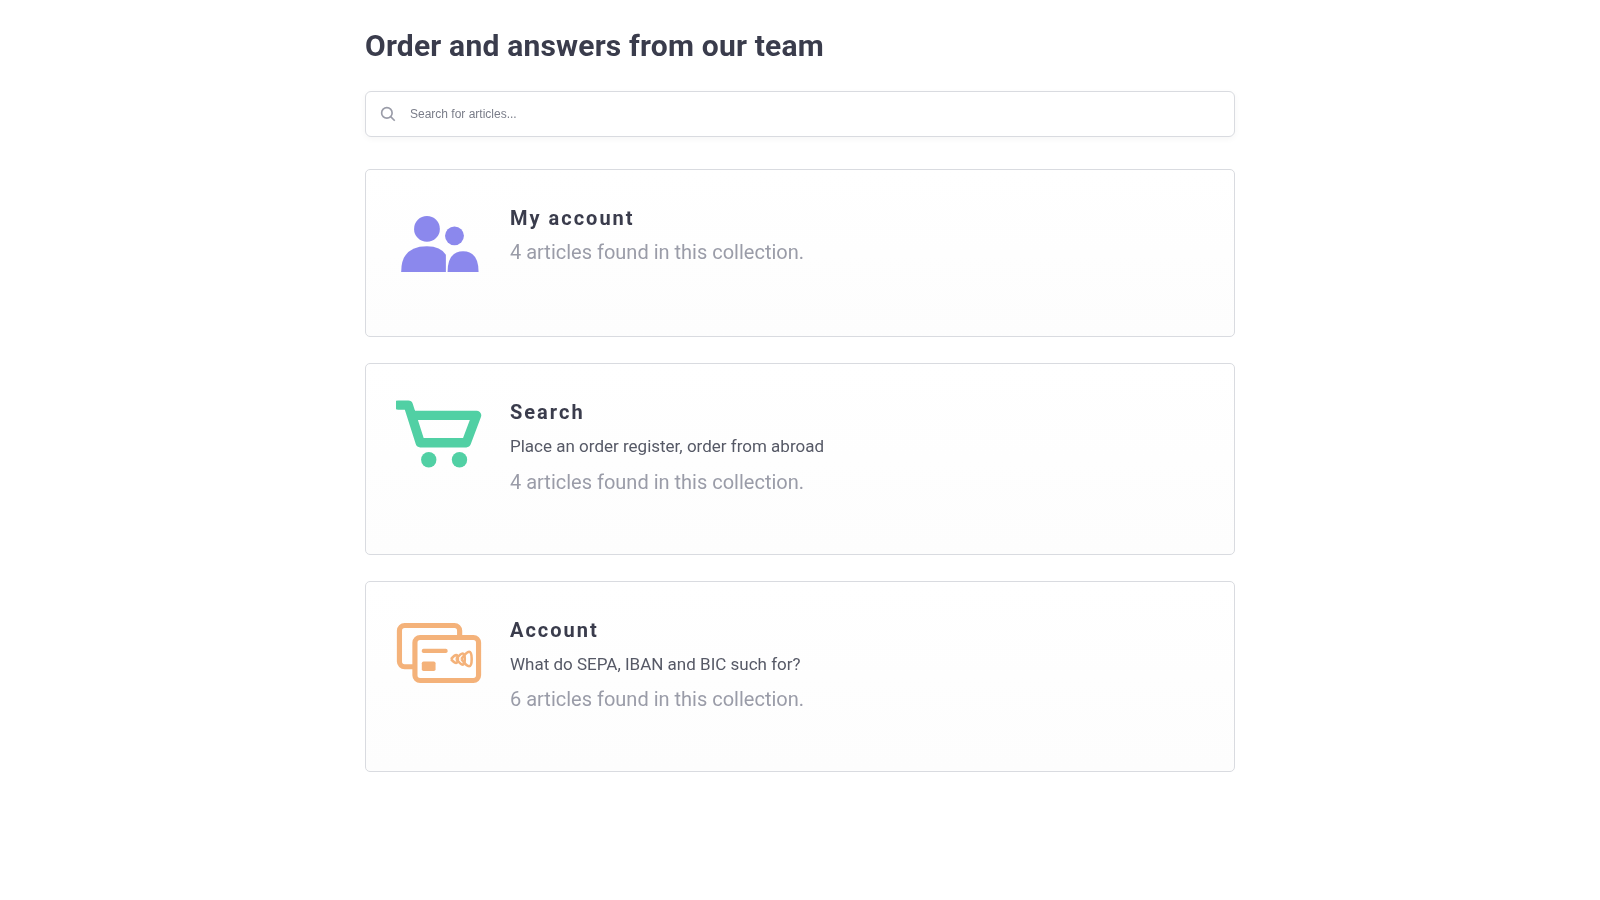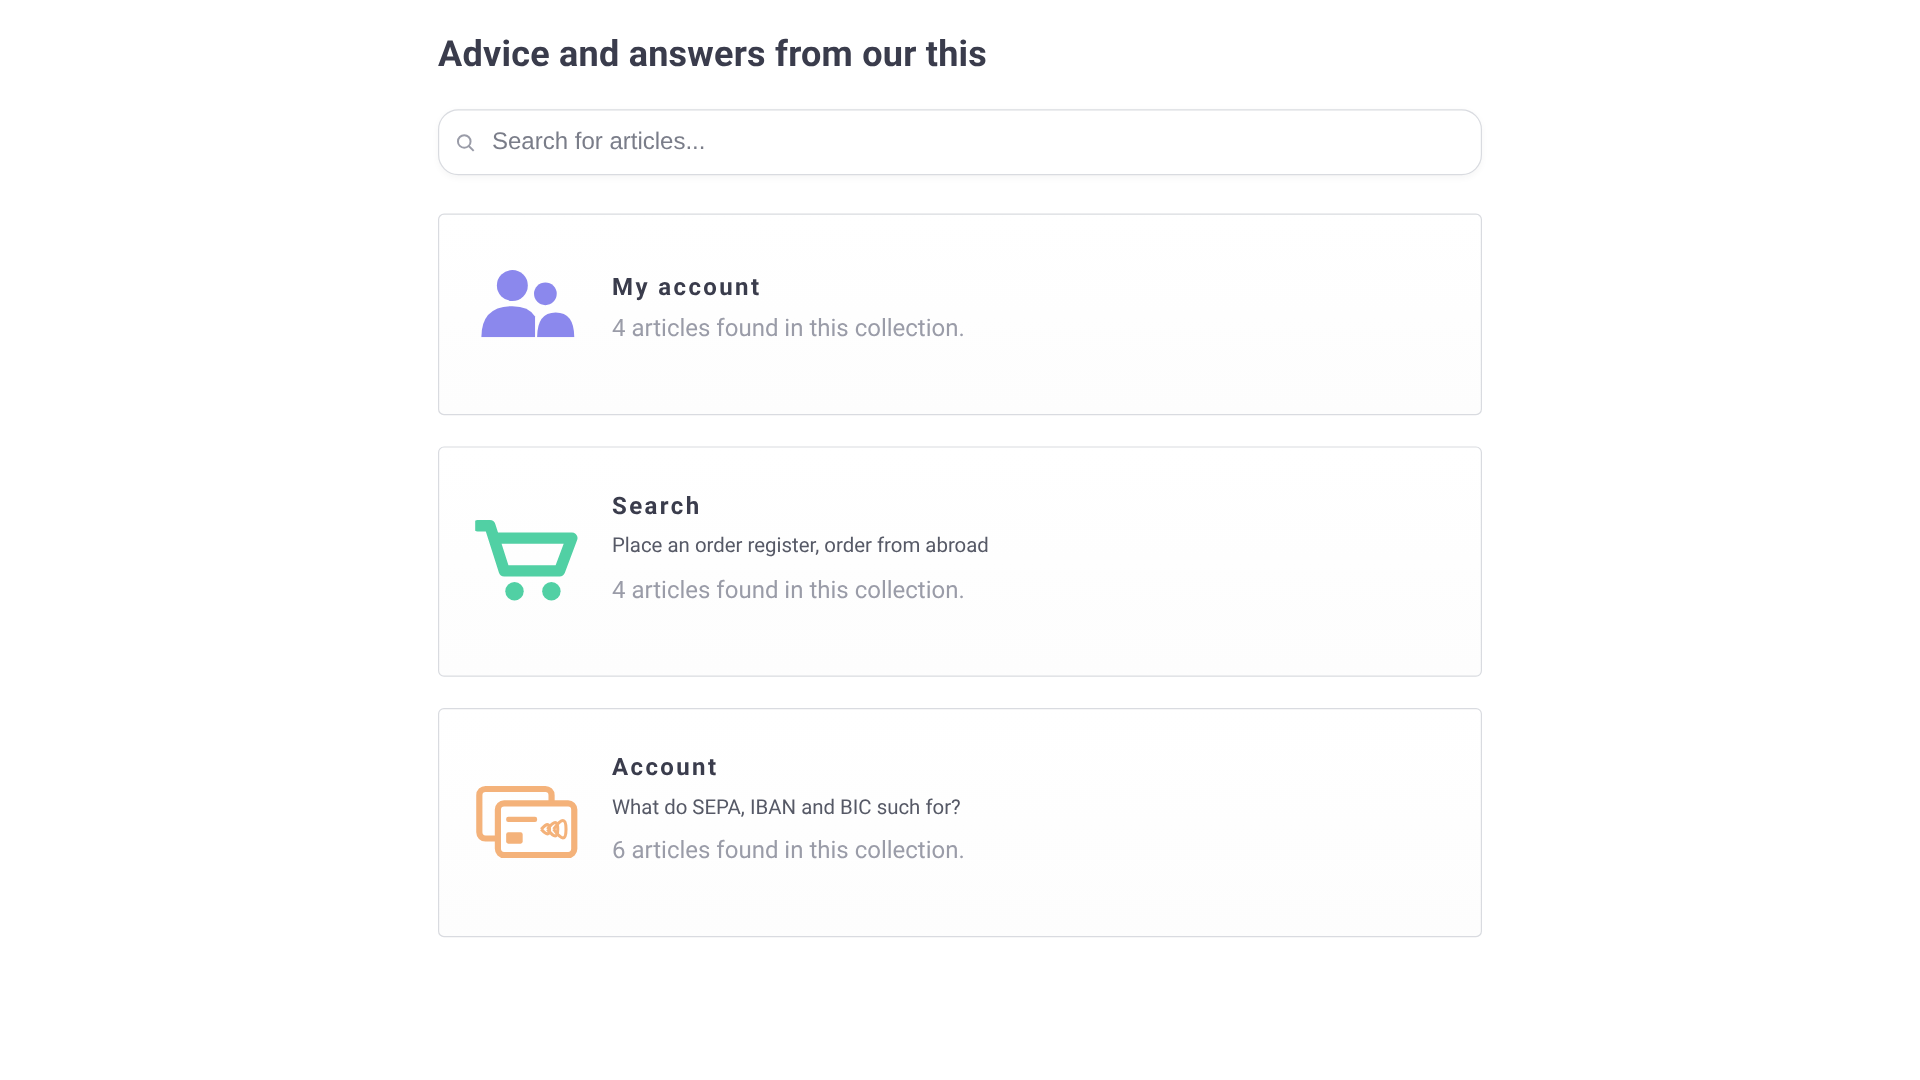--- a/index.html
+++ b/index.html
@@ -24,23 +24,23 @@
       margin-bottom: 28px;
       letter-spacing: 0.2px;
     }
     .search-wrapper {
       position: relative;
       margin-bottom: 32px;
     }
     .search-input {
       width: 100%;
       padding: 15px 18px 15px 44px;
-      font-size: 20px;
+      font-size: 12px;
       border: 1px solid #d9dbe0;
-      border-radius: 17px;
+      border-radius: 6px;
       color: #333;
       outline: none;
       box-shadow: 0 2px 6px rgba(0,0,0,0.04);
     }
     .search-input::placeholder {
       color: #7a7d89;
     }
     .search-icon {
       position: absolute;
       left: 14px;
@@ -49,21 +49,21 @@
       width: 18px;
       height: 18px;
       pointer-events: none;
     }
     .card {
       border: 1px solid #d9dbe0;
       border-radius: 5px;
       padding: 36px 30px 60px 30px;
       margin-bottom: 26px;
       display: flex;
-      align-items: flex-end;
+      align-items: flex-start;
       gap: 28px;
       cursor: pointer;
       background: linear-gradient(180deg, #ffffff 0%, #fdfdfd 100%);
     }
     .card-icon {
       width: 86px;
       height: 70px;
       flex-shrink: 0;
       display: flex;
       align-items: center;
@@ -87,21 +87,21 @@
     }
     .card-meta {
       font-size: 20px;
       color: #9a9ca8;
     }
   </style>
 </head>
 <body>
 
 <div class="container">
-  <h1 class="page-title">Advice and answers from our this</h1>
+  <h1 class="page-title">Order and answers from our team</h1>
 
   <div class="search-wrapper">
     <span class="search-icon">
       <svg viewBox="0 0 24 24" fill="none" stroke="#9a9ca8" stroke-width="2.2">
         <circle cx="10.5" cy="10.5" r="7"></circle>
         <line x1="21" y1="21" x2="15.5" y2="15.5"></line>
       </svg>
     </span>
     <input type="text" class="search-input" placeholder="Search for articles..." style="">
   </div>

